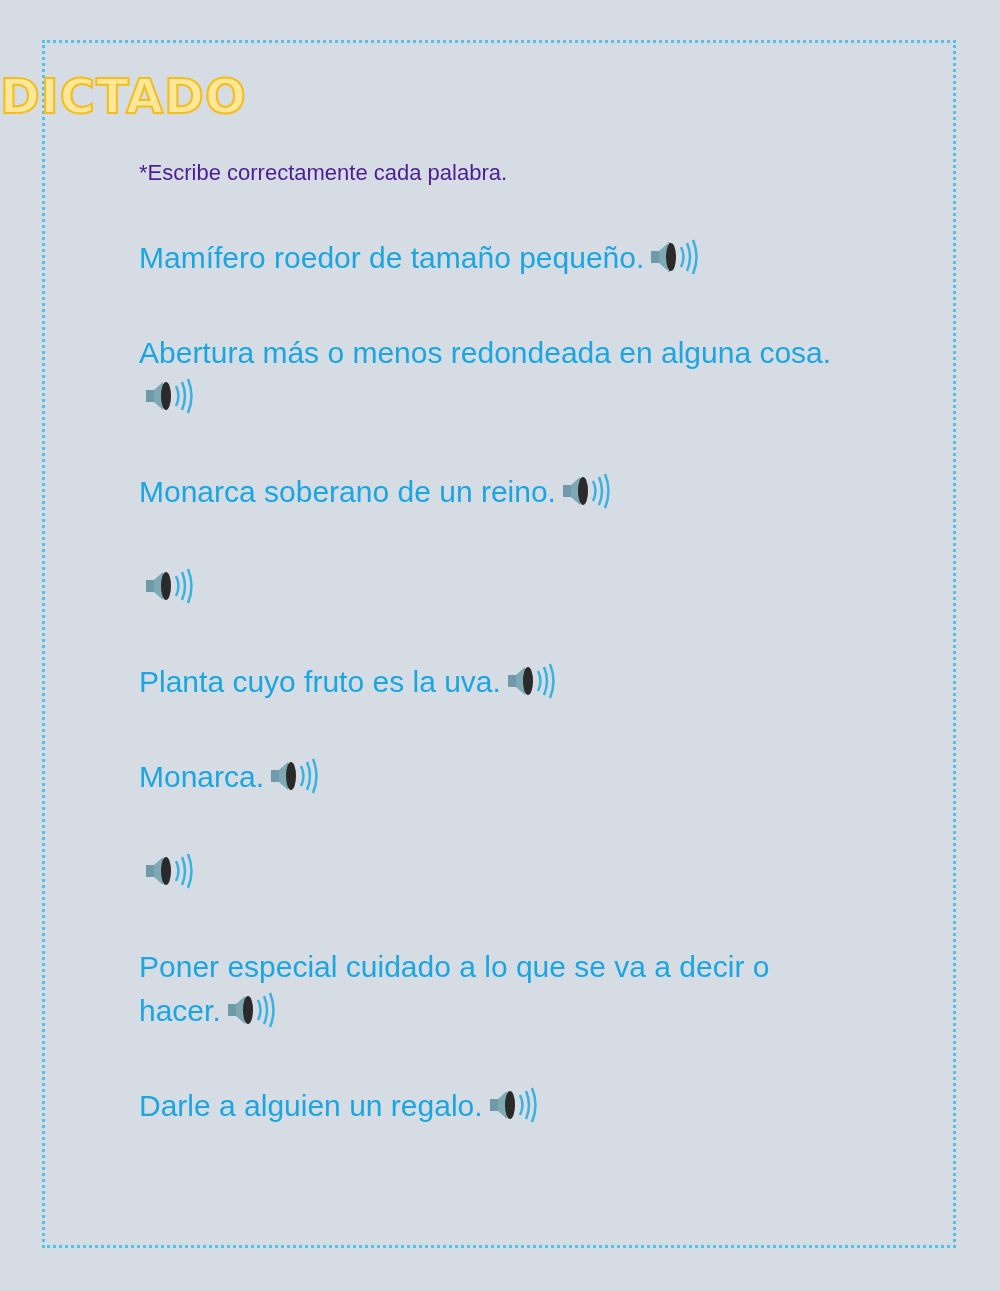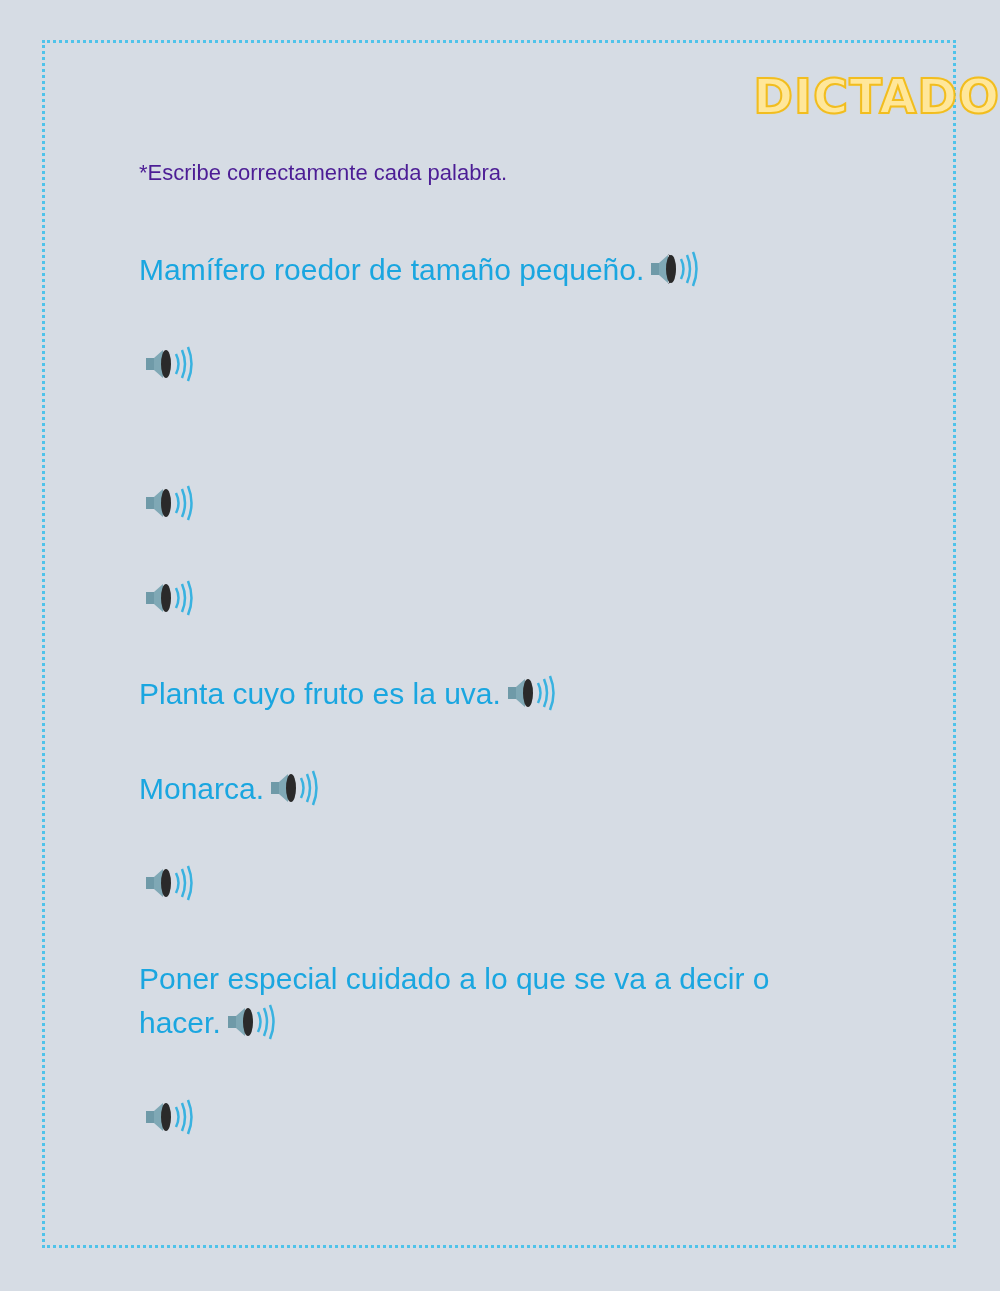--- a/index.html
+++ b/index.html
@@ -13,21 +13,21 @@
   .frame {
     position: absolute;
     left: 42px; top: 40px;
     width: 914px; height: 1208px;
     border: 3px dotted #4fc3ea;
     box-sizing: border-box;
   }
   .title {
     position: absolute;
     left: 0; right: 0; top: 68px;
-    text-align: right;
+    text-align: left;
     font-family: "DejaVu Sans", "Liberation Sans", sans-serif;
     font-weight: bold;
     font-size: 48px;
     letter-spacing: 1px;
     color: #ffe79a;
     -webkit-text-stroke: 2px #f2bd1e;
     text-shadow: 0 0 2px #f7d24a;
   }
   .instruction {
     position: absolute;
@@ -35,21 +35,20 @@
     font-size: 22px;
     color: #4c1d95;
   }
   .item {
     position: absolute;
     left: 139px;
     width: 700px;
     font-size: 30px;
     line-height: 44px;
     color: #1aa6e0;
-    margin-top: 12px;
   }
   .speaker {
     display: inline-block;
     width: 52px; height: 40px;
     vertical-align: middle;
     margin-left: 4px;
     margin-top: -6px;
     cursor: pointer;
   }
 </style>
@@ -65,30 +64,30 @@
 <div class="item" style="top:236px"><span>Mamífero roedor de tamaño pequeño.</span><span class="speaker"><svg viewBox="0 0 52 40" width="52" height="40">
         <rect x="3" y="14" width="8" height="12" fill="#6f9aa8"></rect>
         <polygon points="11,14 20,6 20,34 11,26" fill="#7fa8b5"></polygon>
         <path d="M20 5 C30 10 30 30 20 35 C26 28 26 12 20 5Z" fill="#222"></path>
         <ellipse cx="23" cy="20" rx="5" ry="14" fill="#2a2a2a"></ellipse>
         <path d="M33 10 Q38 20 33 30" stroke="#39b2e0" stroke-width="2.5" fill="none"></path>
         <path d="M39 6 Q45 20 39 34" stroke="#39b2e0" stroke-width="2.5" fill="none"></path>
         <path d="M45 3 Q52 20 45 37" stroke="#39b2e0" stroke-width="2.5" fill="none"></path>
       </svg></span></div>
 
-<div class="item" style="top:331px"><span class="speaker"><svg viewBox="0 0 52 40" width="52" height="40">
+<div class="item" style="top:331px"><span>Abertura más o menos redondeada en alguna cosa.</span><span class="speaker"><svg viewBox="0 0 52 40" width="52" height="40">
         <rect x="3" y="14" width="8" height="12" fill="#6f9aa8"></rect>
         <polygon points="11,14 20,6 20,34 11,26" fill="#7fa8b5"></polygon>
         <ellipse cx="23" cy="20" rx="5" ry="14" fill="#2a2a2a"></ellipse>
         <path d="M33 10 Q38 20 33 30" stroke="#39b2e0" stroke-width="2.5" fill="none"></path>
         <path d="M39 6 Q45 20 39 34" stroke="#39b2e0" stroke-width="2.5" fill="none"></path>
         <path d="M45 3 Q52 20 45 37" stroke="#39b2e0" stroke-width="2.5" fill="none"></path>
       </svg></span></div>
 
-<div class="item" style="top:470px"><span class="speaker"><svg viewBox="0 0 52 40" width="52" height="40">
+<div class="item" style="top:470px"><span>Monarca soberano de un reino.</span><span class="speaker"><svg viewBox="0 0 52 40" width="52" height="40">
         <rect x="3" y="14" width="8" height="12" fill="#6f9aa8"></rect>
         <polygon points="11,14 20,6 20,34 11,26" fill="#7fa8b5"></polygon>
         <ellipse cx="23" cy="20" rx="5" ry="14" fill="#2a2a2a"></ellipse>
         <path d="M33 10 Q38 20 33 30" stroke="#39b2e0" stroke-width="2.5" fill="none"></path>
         <path d="M39 6 Q45 20 39 34" stroke="#39b2e0" stroke-width="2.5" fill="none"></path>
         <path d="M45 3 Q52 20 45 37" stroke="#39b2e0" stroke-width="2.5" fill="none"></path>
       </svg></span></div>
 
 <div class="item" style="top:565px"><span class="speaker"><svg viewBox="0 0 52 40" width="52" height="40">
         <rect x="3" y="14" width="8" height="12" fill="#6f9aa8"></rect>
@@ -128,20 +127,20 @@
 
 <div class="item" style="top:945px"><span>Poner especial cuidado a lo que se va a decir o hacer.</span><span class="speaker"><svg viewBox="0 0 52 40" width="52" height="40">
         <rect x="3" y="14" width="8" height="12" fill="#6f9aa8"></rect>
         <polygon points="11,14 20,6 20,34 11,26" fill="#7fa8b5"></polygon>
         <ellipse cx="23" cy="20" rx="5" ry="14" fill="#2a2a2a"></ellipse>
         <path d="M33 10 Q38 20 33 30" stroke="#39b2e0" stroke-width="2.5" fill="none"></path>
         <path d="M39 6 Q45 20 39 34" stroke="#39b2e0" stroke-width="2.5" fill="none"></path>
         <path d="M45 3 Q52 20 45 37" stroke="#39b2e0" stroke-width="2.5" fill="none"></path>
       </svg></span></div>
 
-<div class="item" style="top:1084px"><span class="speaker"><svg viewBox="0 0 52 40" width="52" height="40">
+<div class="item" style="top:1084px"><span>Darle a alguien un regalo.</span><span class="speaker"><svg viewBox="0 0 52 40" width="52" height="40">
         <rect x="3" y="14" width="8" height="12" fill="#6f9aa8"></rect>
         <polygon points="11,14 20,6 20,34 11,26" fill="#7fa8b5"></polygon>
         <ellipse cx="23" cy="20" rx="5" ry="14" fill="#2a2a2a"></ellipse>
         <path d="M33 10 Q38 20 33 30" stroke="#39b2e0" stroke-width="2.5" fill="none"></path>
         <path d="M39 6 Q45 20 39 34" stroke="#39b2e0" stroke-width="2.5" fill="none"></path>
         <path d="M45 3 Q52 20 45 37" stroke="#39b2e0" stroke-width="2.5" fill="none"></path>
       </svg></span></div>
 
 </body></html>

